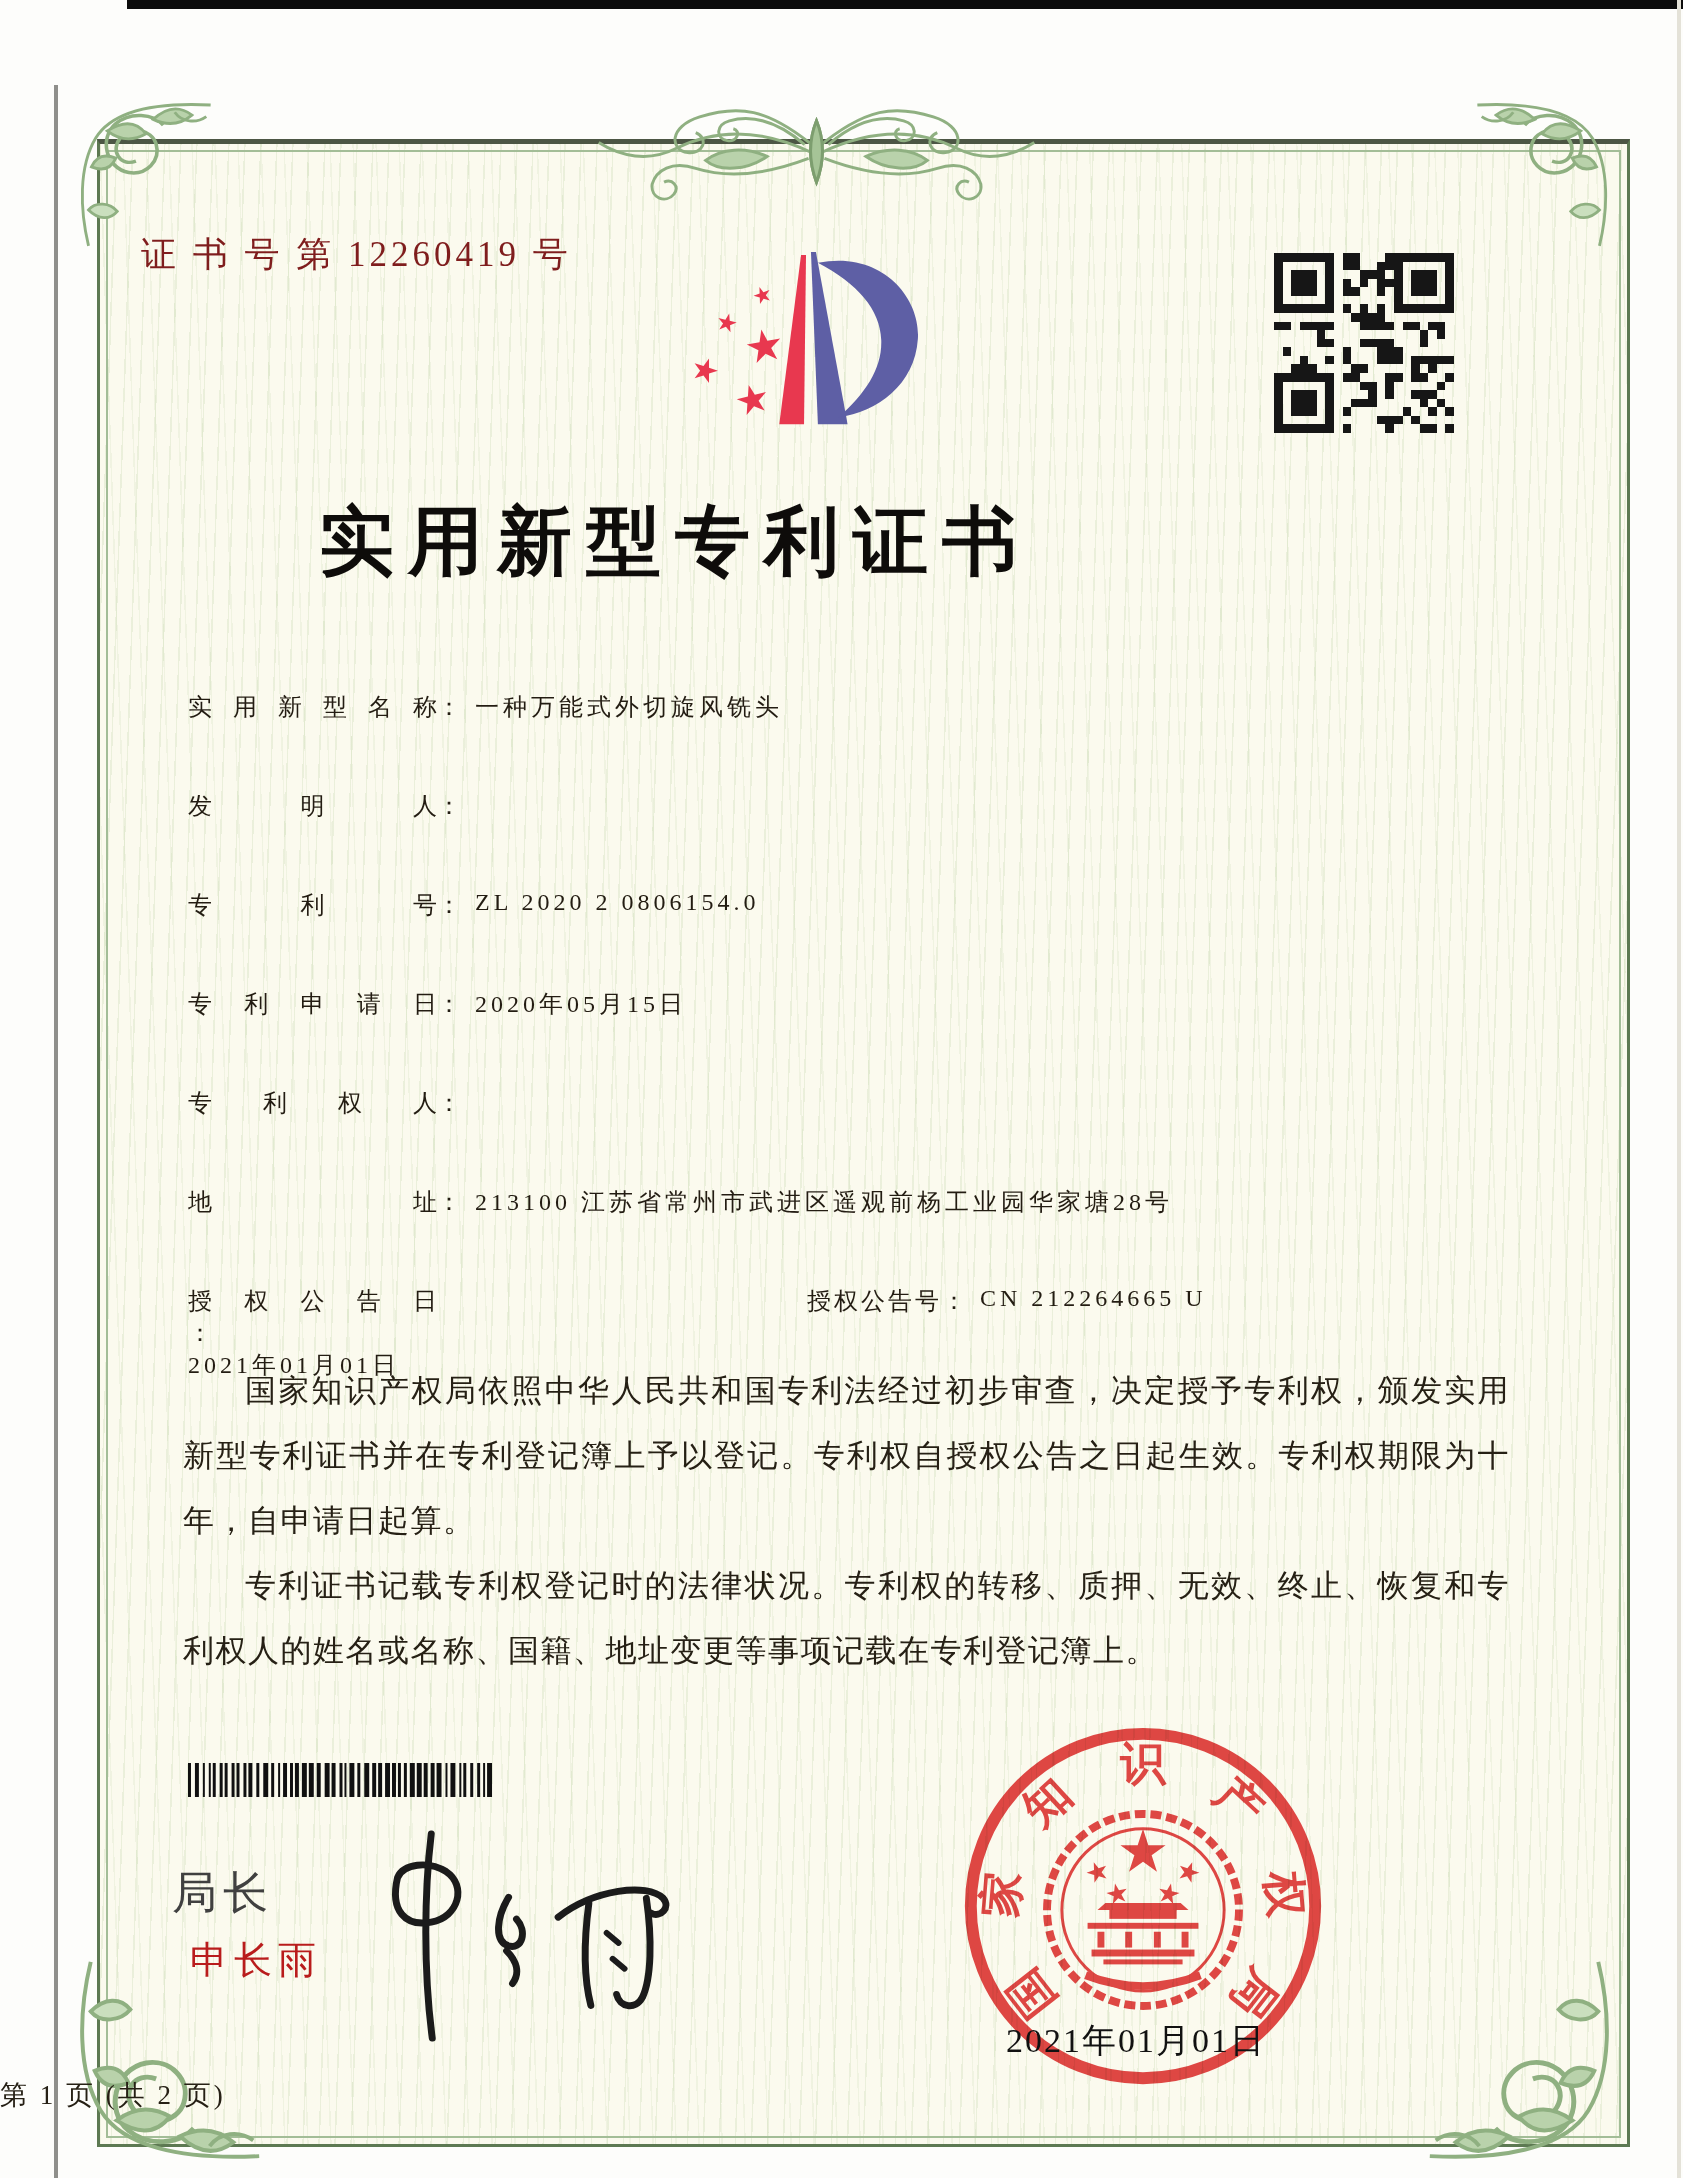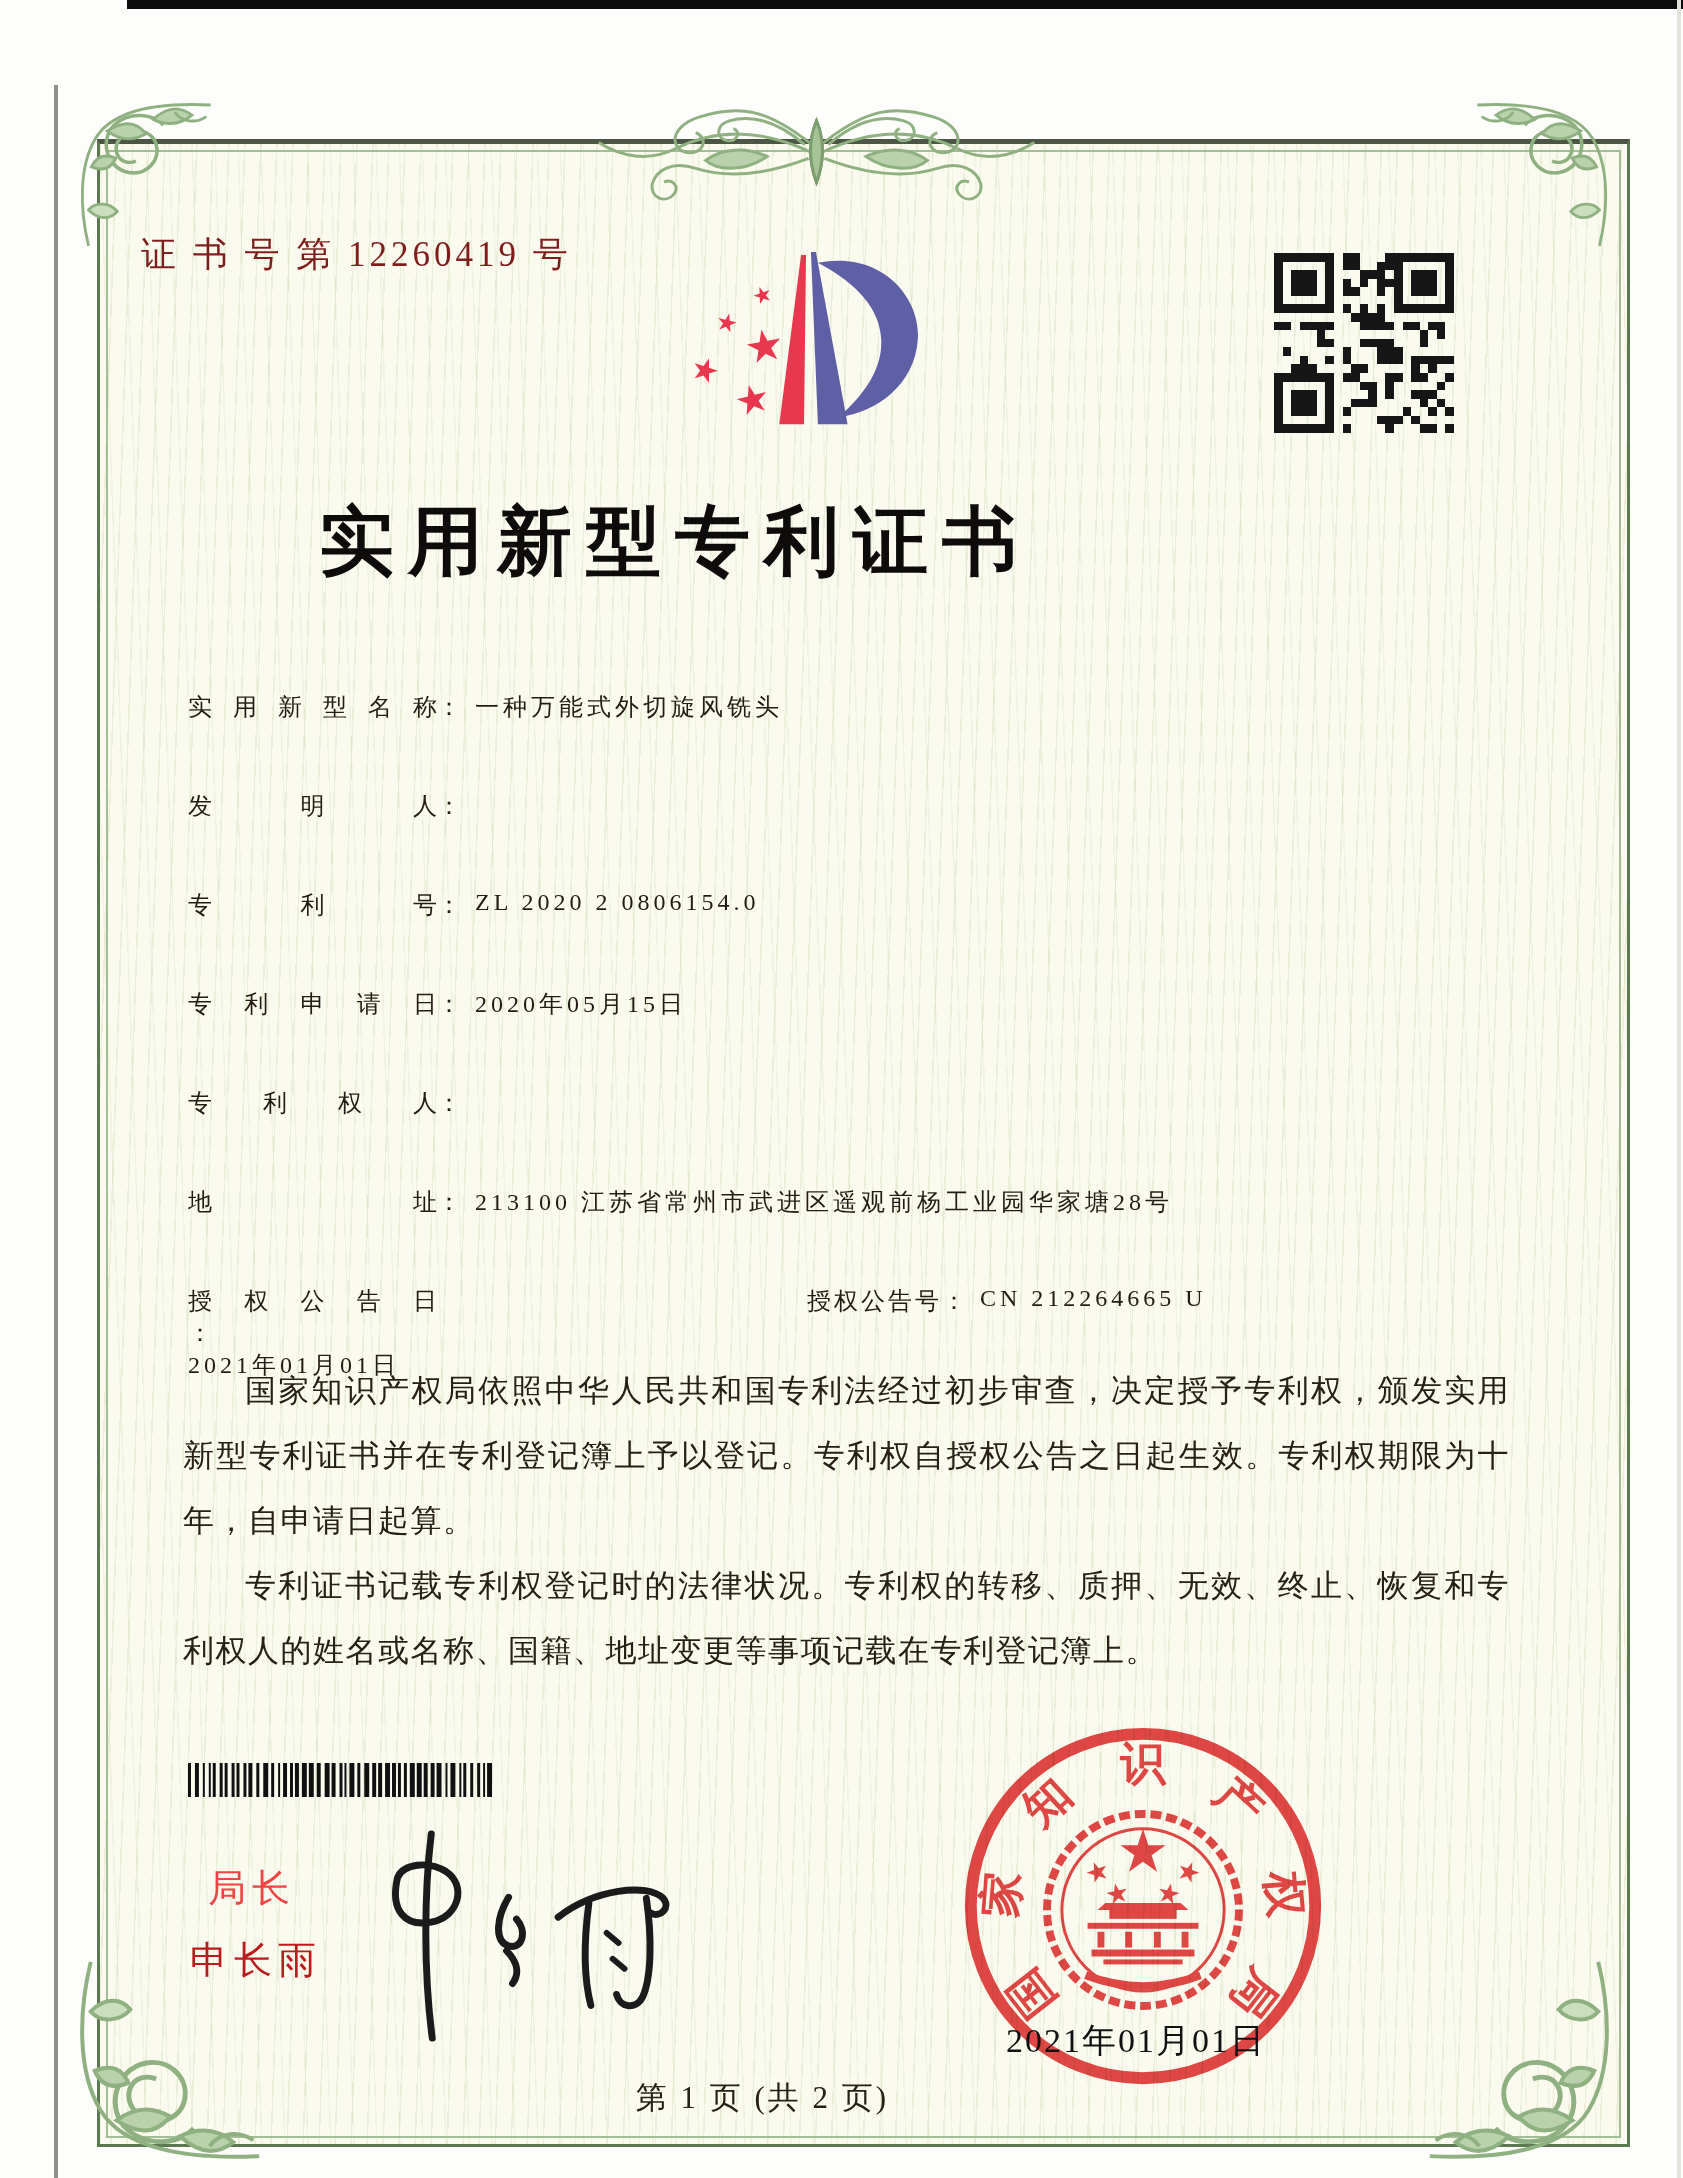--- a/index.html
+++ b/index.html
@@ -54,35 +54,35 @@
 
   
   .paras{position:absolute;left:183px;top:1358px;width:1327px;
     font-size:31px;line-height:65px;text-align:justify;color:#262015;letter-spacing:1.5px;}
   .paras p{text-indent:2em;}
 
   
   .barcode{position:absolute;left:188px;top:1763px;width:307px;height:34px;}
 
   
-  .signer-title{position:absolute;left:208px;top:1863px;font-size:38px;letter-spacing:6px;
-    font-family:"Liberation Sans","DejaVu Sans",sans-serif;color:#ef4444;}
+  .signer-title{position:absolute;left:172px;top:1863px;font-size:45px;letter-spacing:6px;
+    font-family:"Liberation Sans","DejaVu Sans",sans-serif;color:#404040;}
   .signer-name{position:absolute;left:190px;top:1935px;font-size:38px;letter-spacing:6px;
     font-family:"Liberation Sans","DejaVu Sans",sans-serif;color:#b91c1c;}
   .signature{position:absolute;left:348px;top:1820px;width:337px;height:230px;}
 
   
   .seal{position:absolute;left:953px;top:1716px;width:380px;height:380px;
     mix-blend-mode:multiply;opacity:.93;}
   .seal-date{position:absolute;left:970px;top:2018px;width:332px;text-align:center;
     font-size:34px;letter-spacing:2px;color:#111;}
 
   
-  .footer{position:absolute;left:0;top:2077px;width:1525px;text-align:center;
-    font-size:31px;letter-spacing:3px;color:#262015;}
+  .footer{position:absolute;left:0;top:2077px;width:1525px;text-align:left;
+    font-size:27px;letter-spacing:3px;color:#262015;}
 </style>
 </head>
 <body>
 
 <div id="page">
 
   <div class="scan-top"></div>
   <div class="scan-left"></div>
   <div class="scan-right"></div>
 

